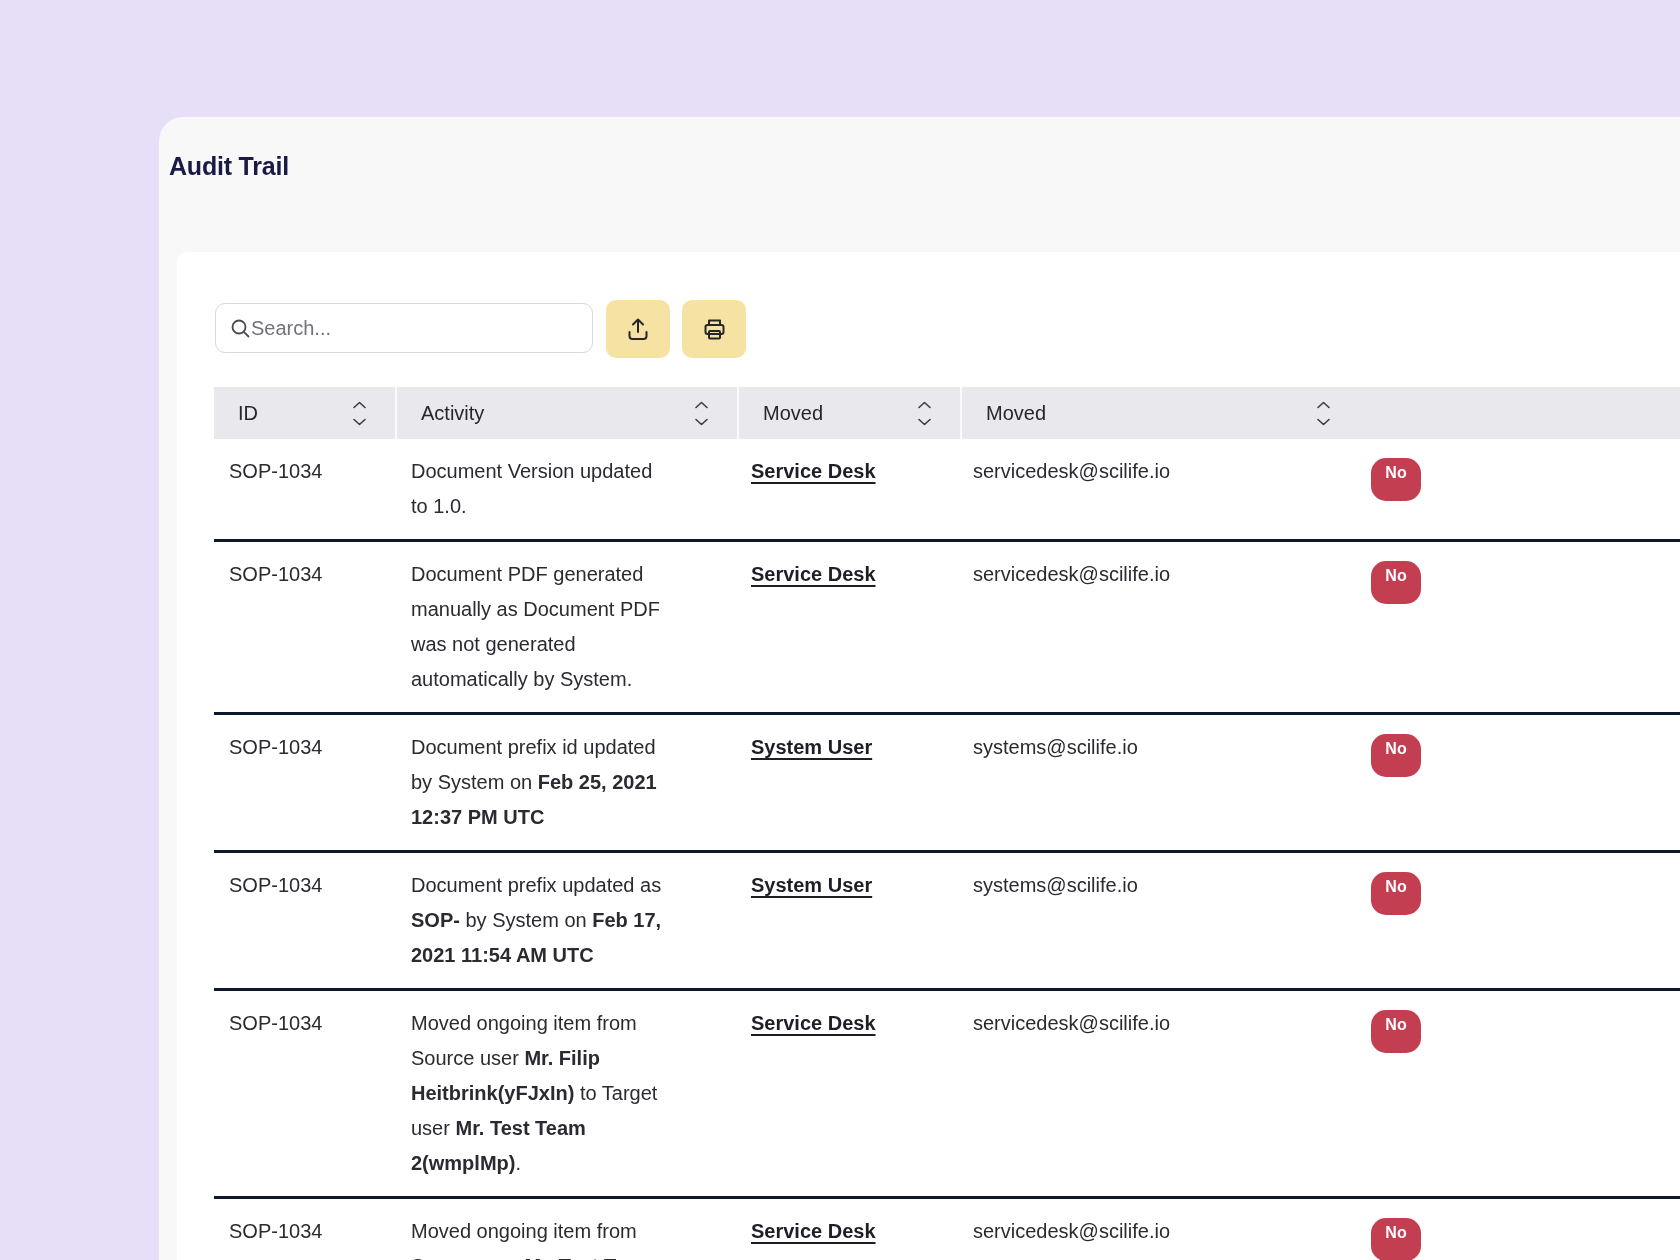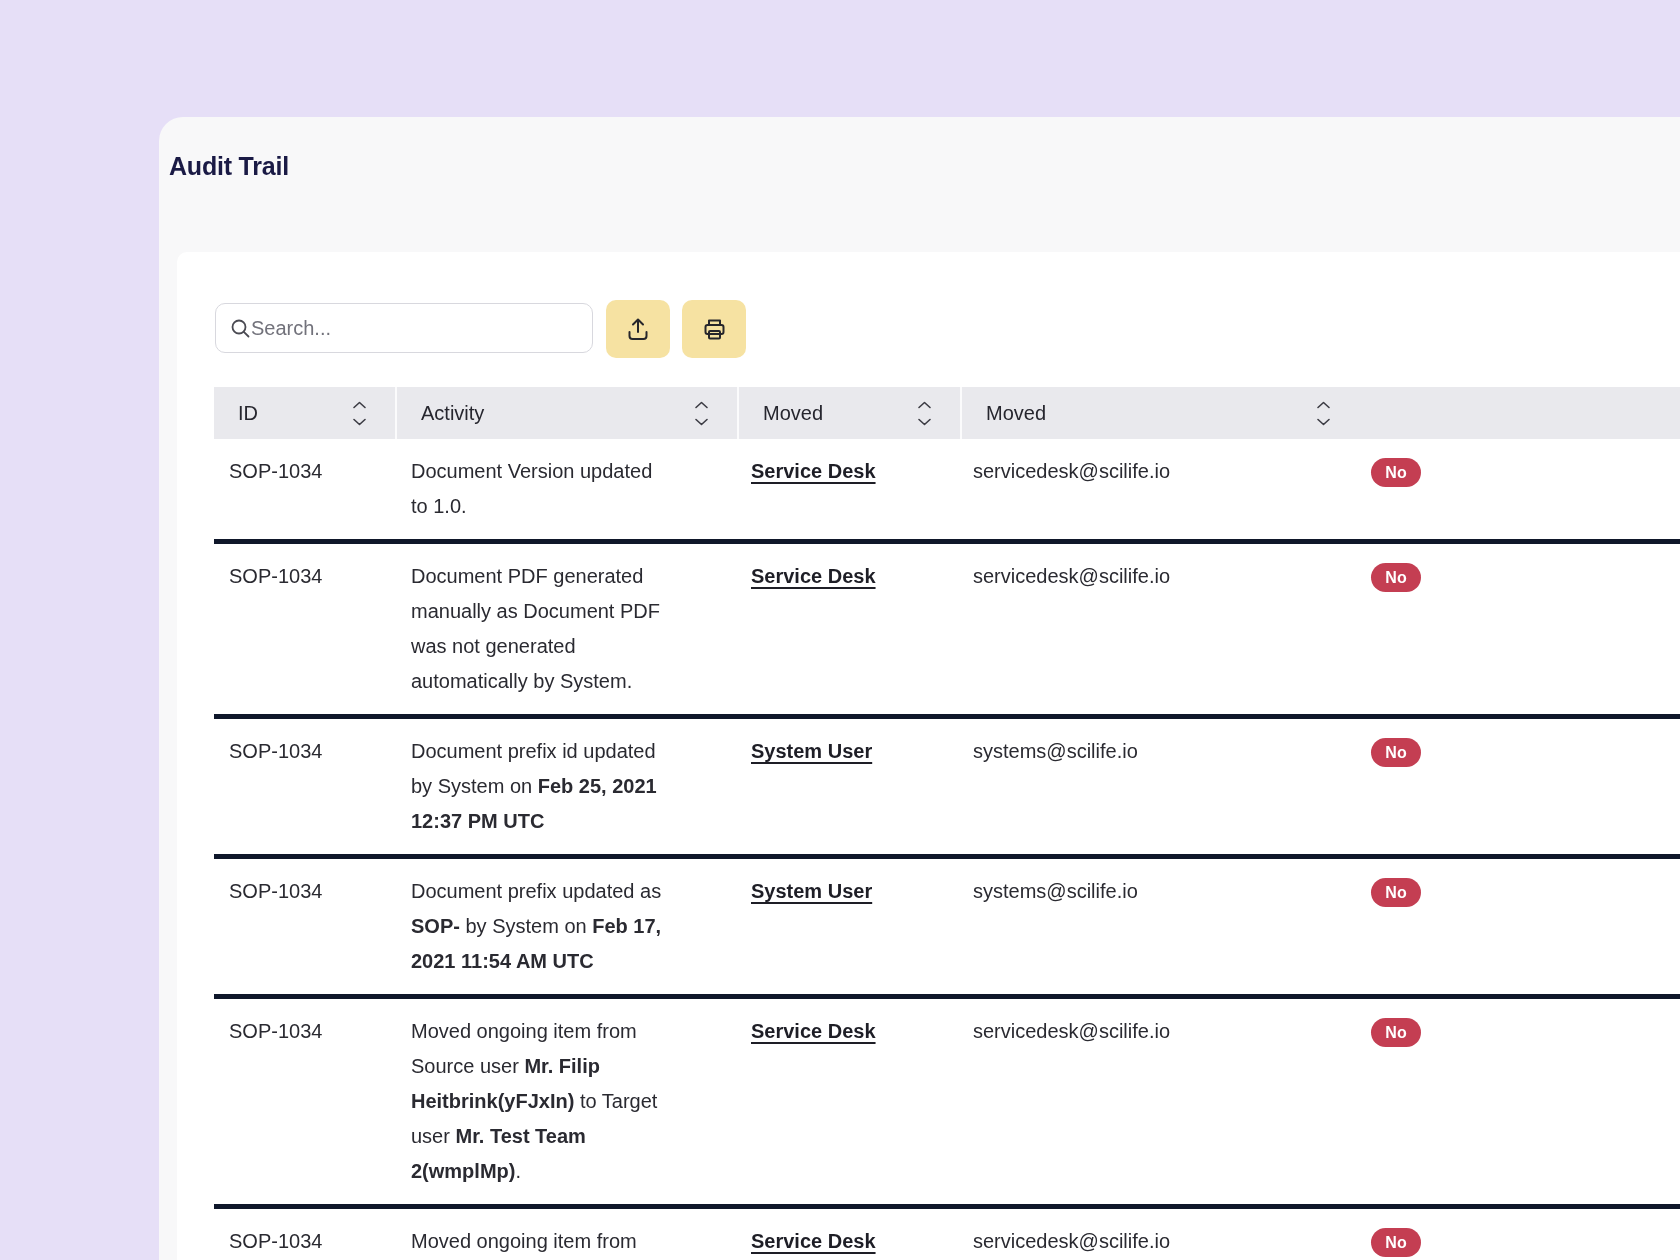--- a/index.html
+++ b/index.html
@@ -82,38 +82,38 @@
   }
   .th.signed::after {       
     content:""; position:absolute; right:0; top:0; width:16px; height:60px;
     background:#ffffff;
   }
   .th.signed .sort { z-index:2; }
 
   .row {
     display:grid;
     grid-template-columns:181px 342px 223px 399px 1fr;
-    border-bottom:5px solid #0f172a;
+    border-bottom:3px solid #0f172a;
     background:#fff;
   }
   .row > div { padding-top:15px; padding-bottom:15px; font-size:20px; line-height:35px; }
   .cell-id       { padding-left:15px; color:#2a2a31; }
   .cell-activity { padding-left:16px; padding-right:74px; color:#2a2a31; }
   .cell-activity .b { font-weight:700; }
   .cell-user     { padding-left:14px; }
   .cell-email    { padding-left:13px; color:#2a2a31; }
   .cell-signed   { padding-left:12px; }
   .user-link {
     color:#1e1e26; font-weight:600; text-decoration:underline;
     text-decoration-thickness:1.5px; text-underline-offset:4px;
     cursor:pointer;
   }
   .badge-no {
     display:inline-block; margin-top:3px;
-    min-width:50px; height:29px; padding:0 14px;
+    min-width:50px; height:43px; padding:0 14px;
     background:var(--badge-red,#c43e52); color:#fff;
     border-radius:15px; font-size:16px; font-weight:700;
     line-height:29px; text-align:center;
   }
   
   .row.r0 { min-height:103px; }
   .row.r1 { min-height:173px; }
   .row.r2 { min-height:134px; }
   .row.r3 { min-height:135px; }
   .row.r4 { min-height:207px; }

